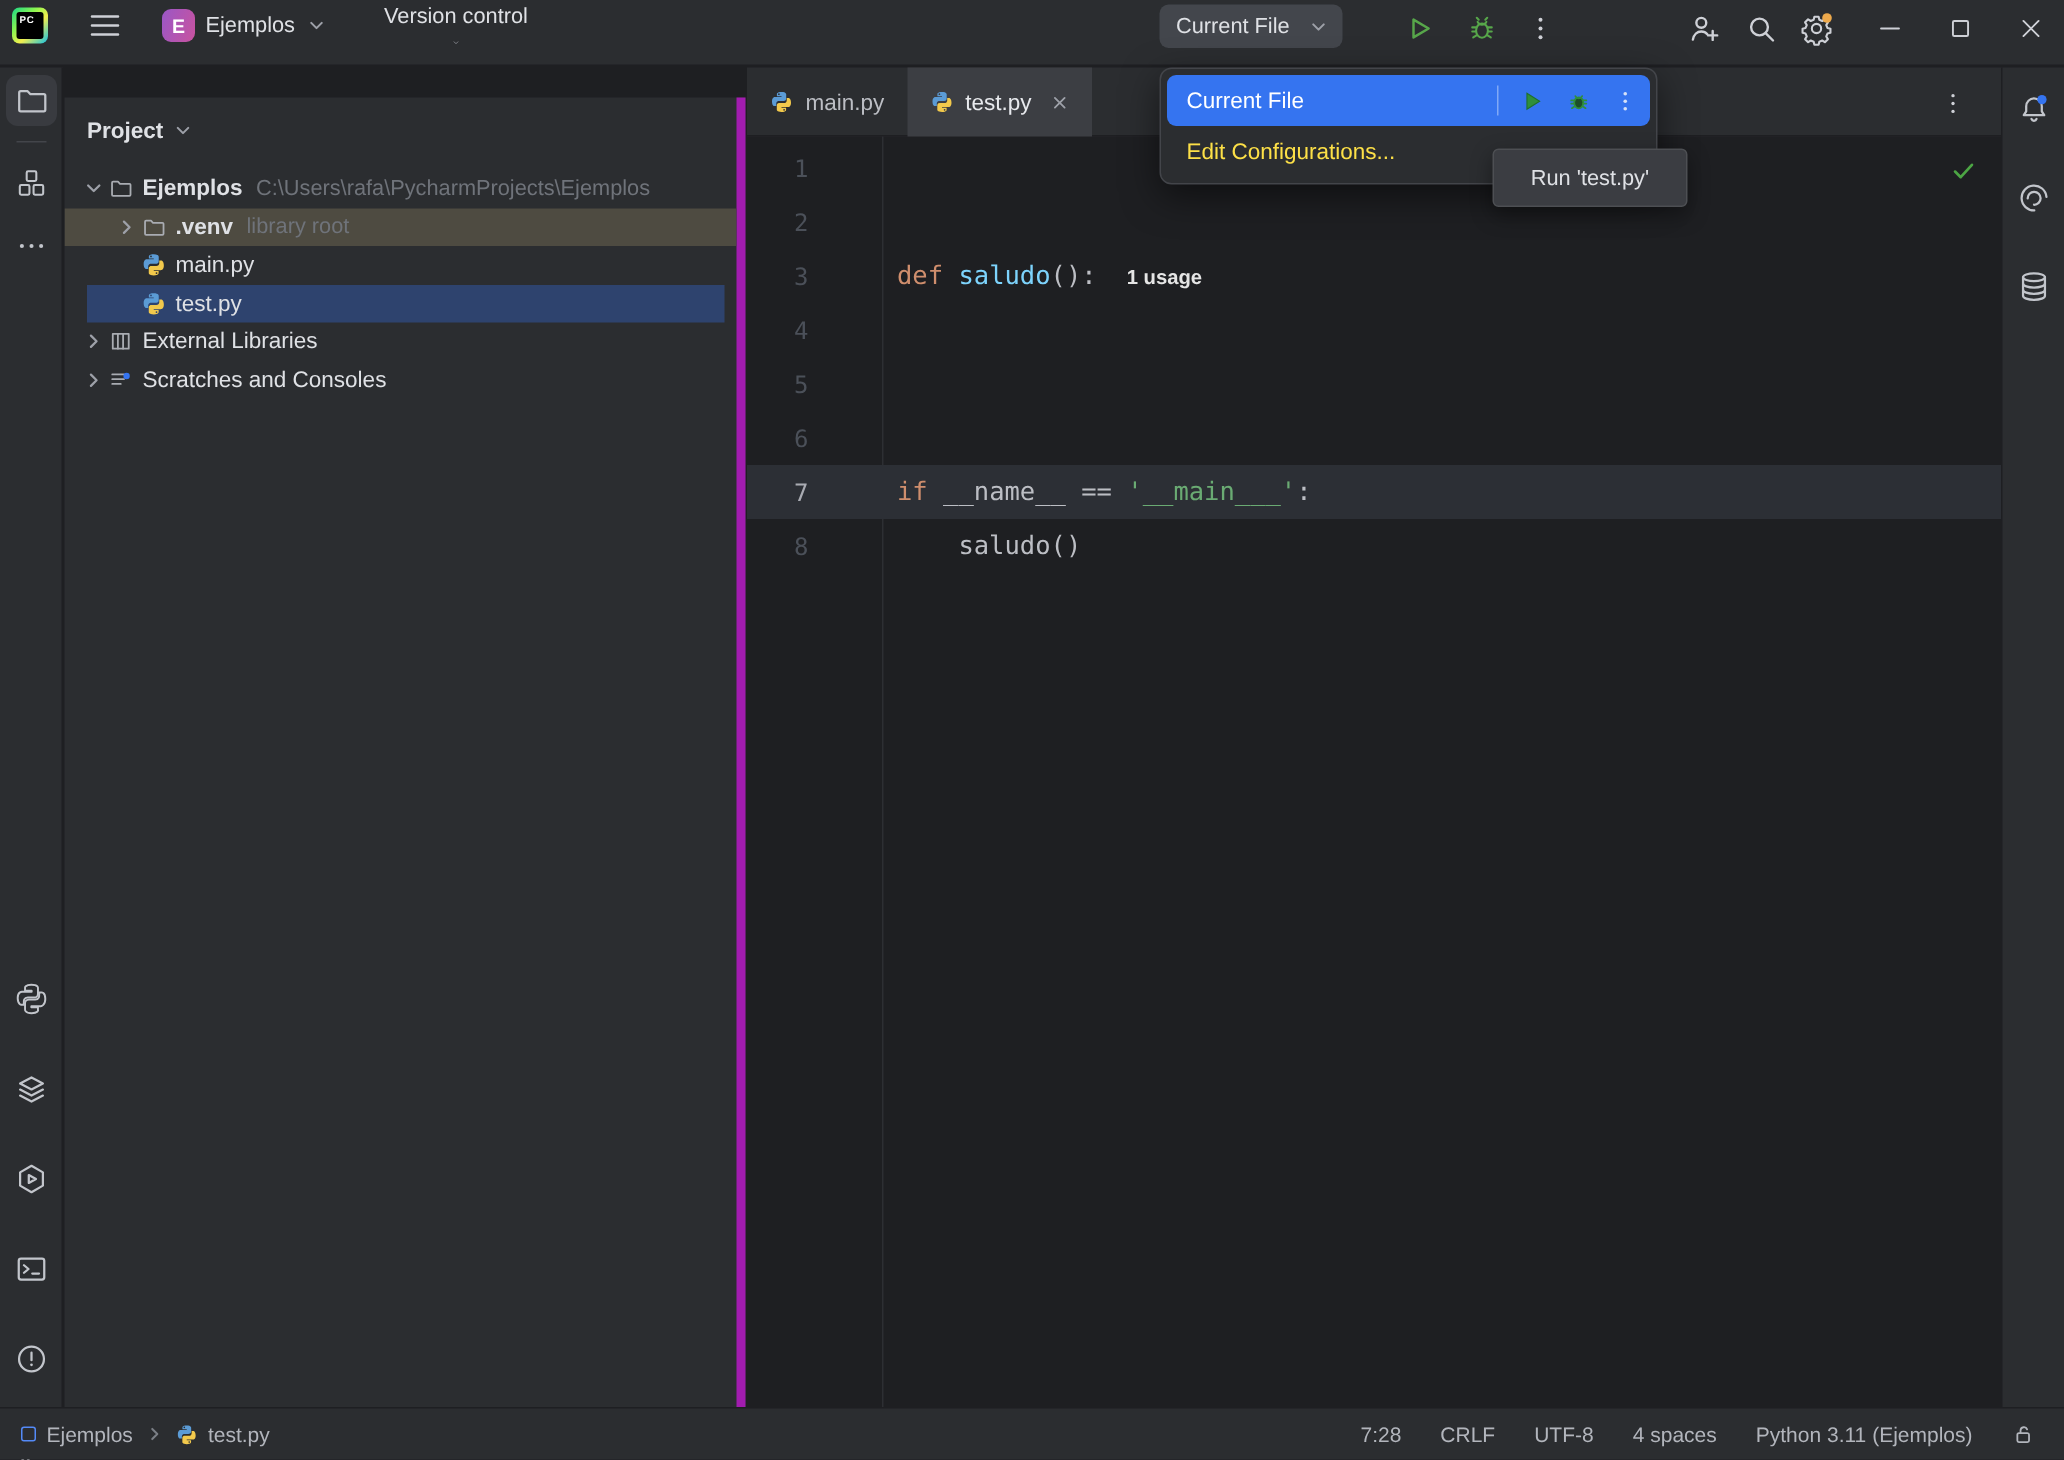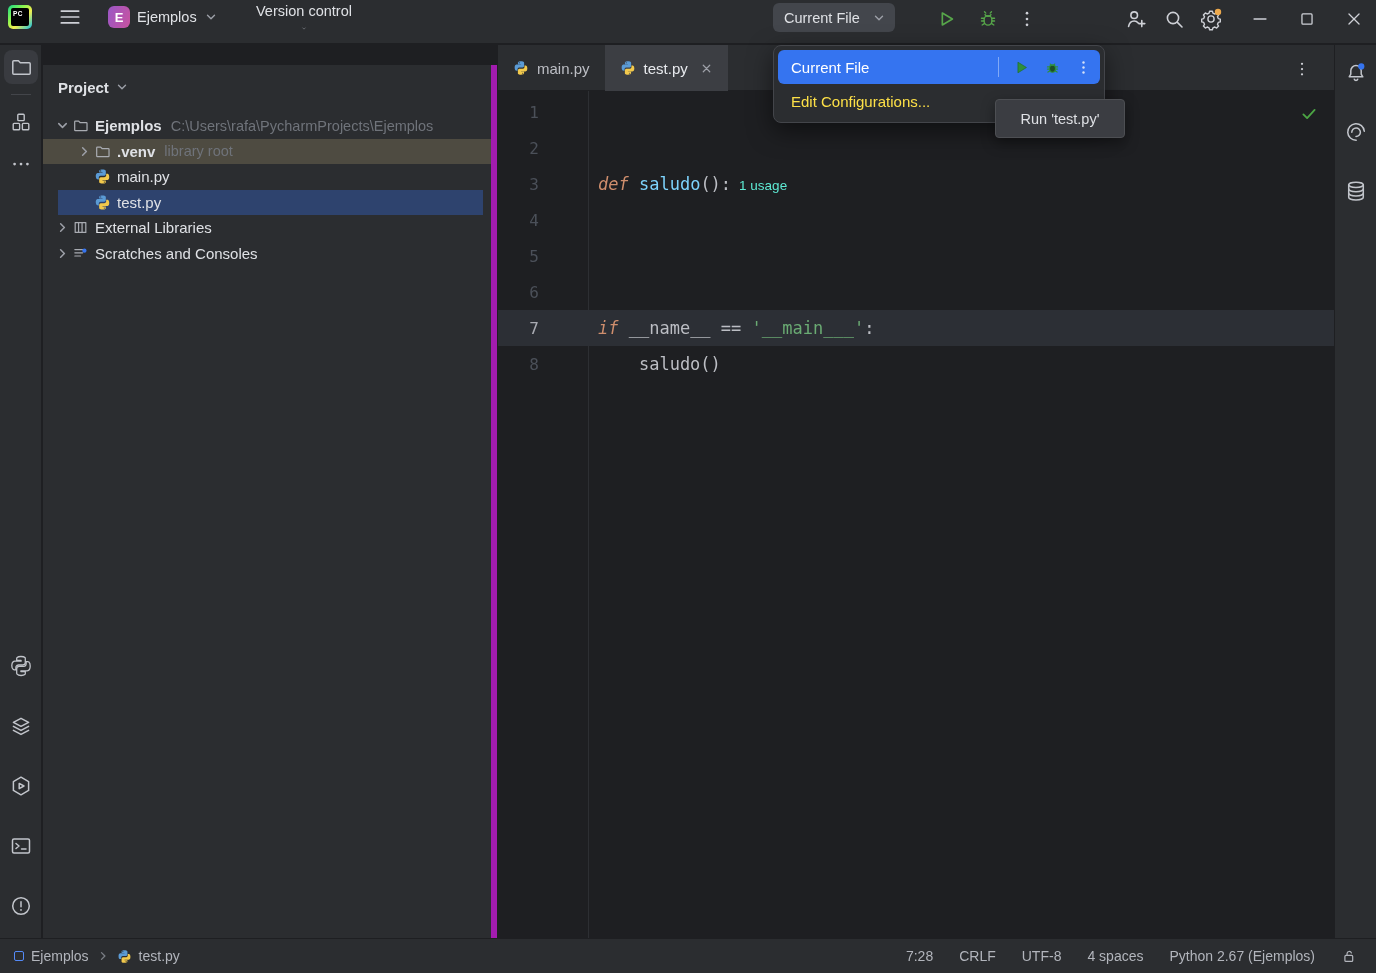--- a/index.html
+++ b/index.html
@@ -81,25 +81,25 @@
   .tabstrip-more { position:absolute; right:18px; top:10px; }
 
   .code-area { position:absolute; left:0; top:46px; width:100%; height:847px; padding-top:3px;
                font-family:"DejaVu Sans Mono", monospace; font-size:17px; }
   .gutter-bg { position:absolute; left:0; top:0; width:91px; height:100%; border-right:1px solid #2d2f33; }
   .code-row { position:relative; height:36px; display:flex; align-items:center; white-space:pre; }
   .code-row.current { background:#2c2f35; }
   .lnum { width:91px; flex:0 0 91px; text-align:right; padding-right:50px; color:#4b5059; font-size:16px; }
   .current .lnum { color:#a9abb2; }
   .ctext { padding-left:9px; color:#bcbec4; }
-  .tok-kw { color:#cf8e6d;font-style:italic; }
+  .tok-kw { color:#cf8e6d; }
   .tok-fn { color:#7dd3fc; }
   .tok-bi { color:#8888c8; }
   .tok-st { color:#6aab73; }
-  .hint { font-family:"Liberation Sans", sans-serif; font-size:13.5px; color:#5eead4; margin-left:8px; }
+  .hint { font-family:"Liberation Sans", sans-serif; font-size:13.5px; color:#e5e5e5; margin-left:20px;font-weight:bold; }
   .inspection-check { position:absolute; right:16px; top:60px; color:#4ca544; }
 
   
   .right-strip { position:absolute; left:1334px; top:45px; width:42px; height:893px;
                  background:#2b2d30; border-left:1px solid #1e1f22; z-index:4; }
   .rs-icons { position:absolute; top:11px; left:0; width:42px; display:flex; flex-direction:column; align-items:center; gap:25px; color:#c2c5cb; }
 
   
   .statusbar { position:absolute; left:0; top:938px; width:1376px; height:35px; background:#2b2d30;
                border-top:1px solid #1e1f22; display:flex; align-items:center; justify-content:space-between;
@@ -492,21 +492,21 @@
           <path fill="#f2c94c" d="M12.1 22c4.6 0 4.5-2 4.5-2v-2.2H12v-.7h6.4s3.1.5 3.1-4.3c0-4.9-2.7-4.7-2.7-4.7h-1.6v2.3s.1 2.7-2.7 2.7h-4.6s-2.6 0-2.6 2.5v4.2S7 22 12.1 22zm2.5-1.3a.84.84 0 1 1 0-1.7.84.84 0 0 1 0 1.7z"></path>
           </svg>
         <span>test.py</span>
       </span>
     </div>
     <div class="sb-right">
       <span class="sb-item">7:28</span>
       <span class="sb-item">CRLF</span>
       <span class="sb-item">UTF-8</span>
       <span class="sb-item">4 spaces</span>
-      <span class="sb-item">Python 2.67 (Ejemplos)</span>
+      <span class="sb-item">Python 3.11 (Ejemplos)</span>
       <span class="sb-item">
         <svg class="ic" width="17" height="17" viewBox="0 0 24 24" style="stroke-width:1.7">
           <rect x="5.5" y="10.5" width="11" height="8.5" rx="1.5"></rect>
           <path d="M8.5 10.5V8a3.2 3.2 0 0 1 6.2-1"></path>
         </svg>
       </span>
     </div>
   </footer>
 
   <div class="run-popup">

